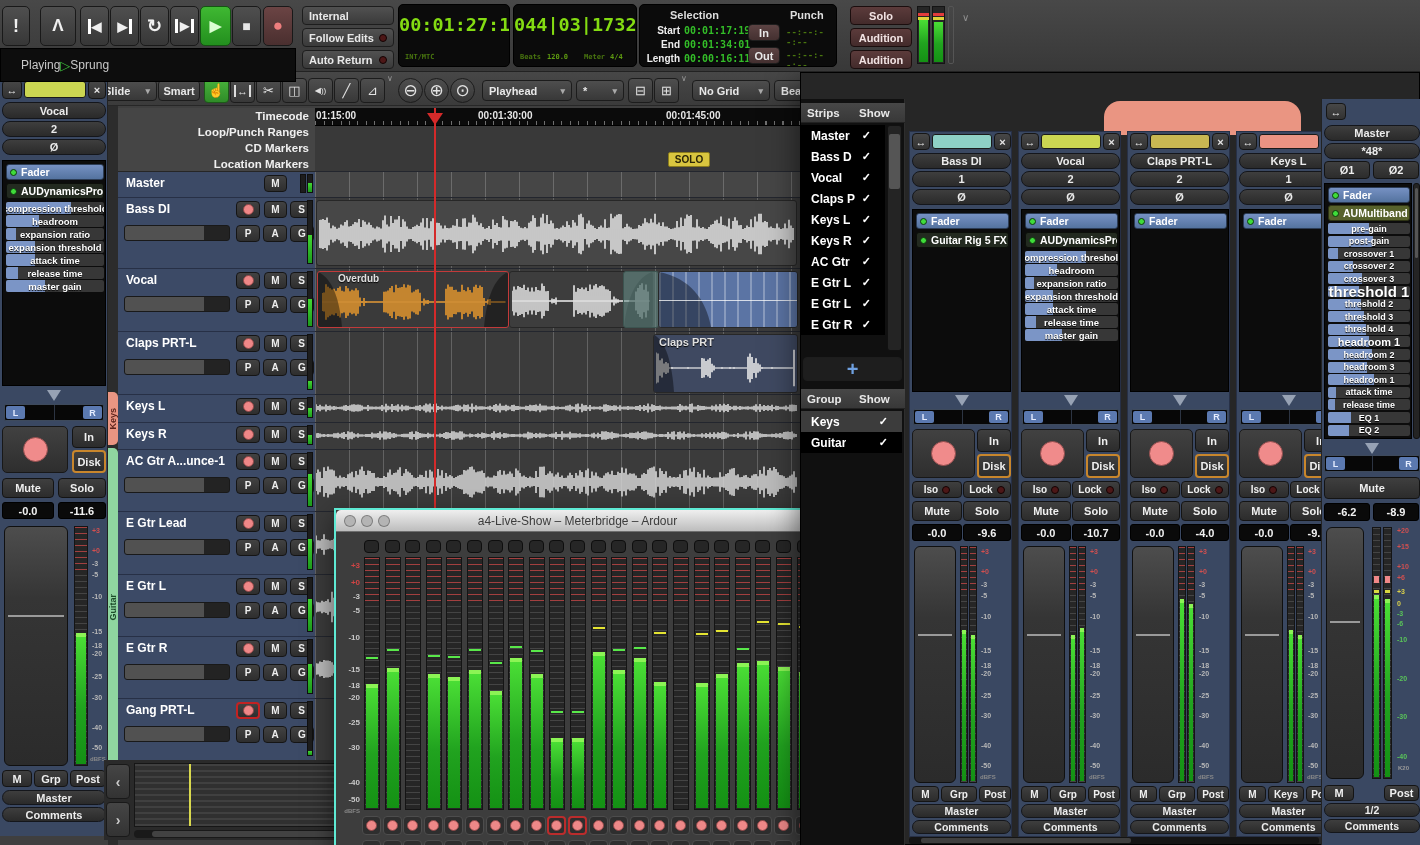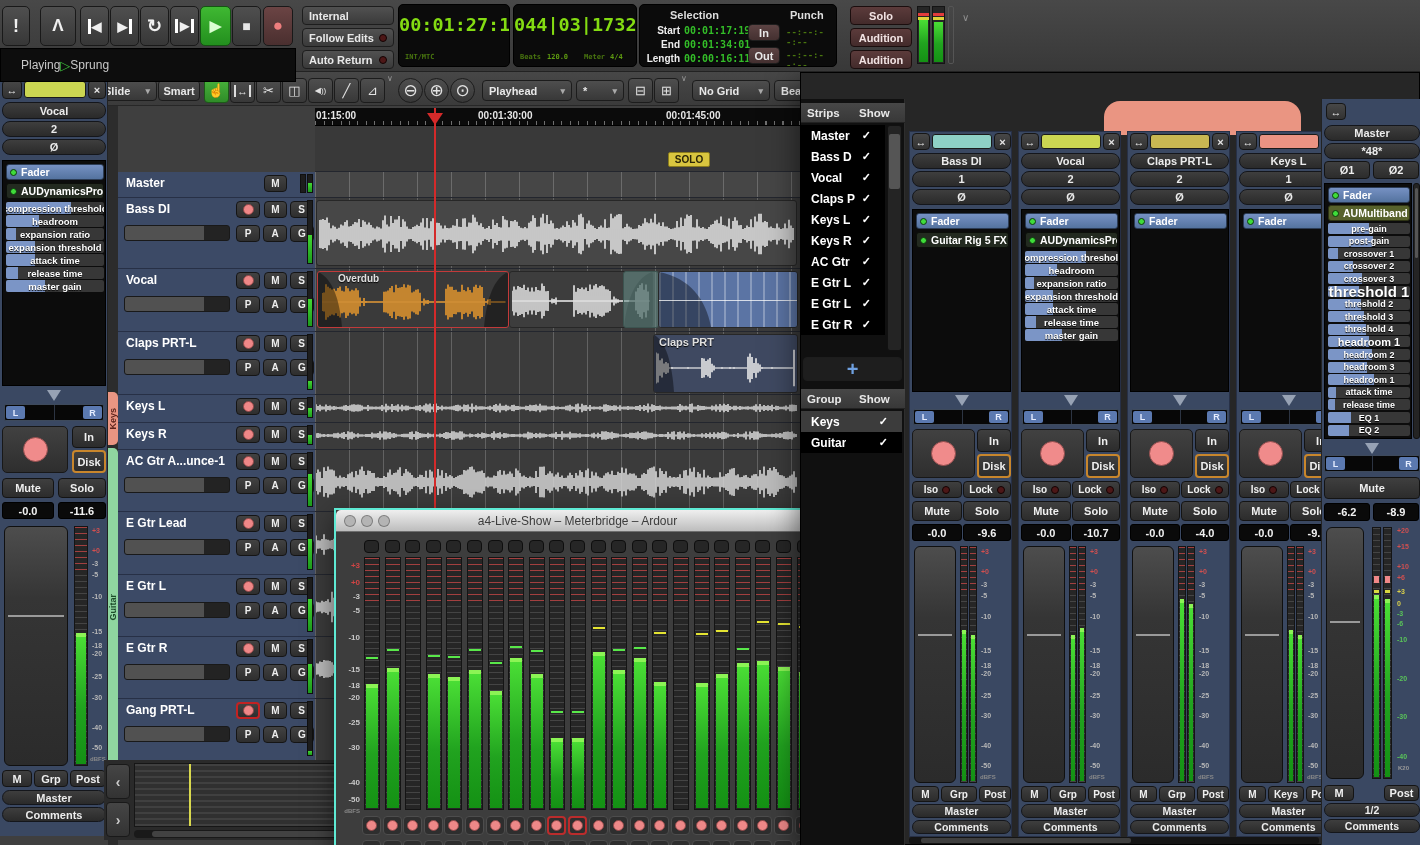--- a/index.html
+++ b/index.html
@@ -437,20 +437,26 @@
       </div>
 
   <div id="tabcol">
         <div class="vtab" style="top: 286px; height: 53px; background: rgb(234, 149, 130); color: rgb(92, 36, 28);">
           <span>Keys</span>
         </div>
         <div class="vtab" style="top: 342px; height: 318px; background: rgb(143, 214, 160); color: rgb(29, 77, 42);">
           <span>Guitar</span>
         </div>
       </div>
+  <div id="ruler-labels">
+        <div class="ruler-row">Timecode</div>
+        <div class="ruler-row">Loop/Punch Ranges</div>
+        <div class="ruler-row">CD Markers</div>
+        <div class="ruler-row">Location Markers</div>
+      </div>
   <div id="track-headers">
         <div class="thead" style="height: 26px;">
           <div class="tname">Master</div>
           <div class="tbtn" style="left: 146px; top: 3px;">M</div>
           <div class="tmeter" style="right: 2px; top: 2px; height: 19px;">
             <div class="tmfill" style="height: 55%;"></div>
           </div>
           <div class="tmeter" style="right: 9px; top: 2px; height: 19px;">
             <div class="tmfill"></div>
           </div>

